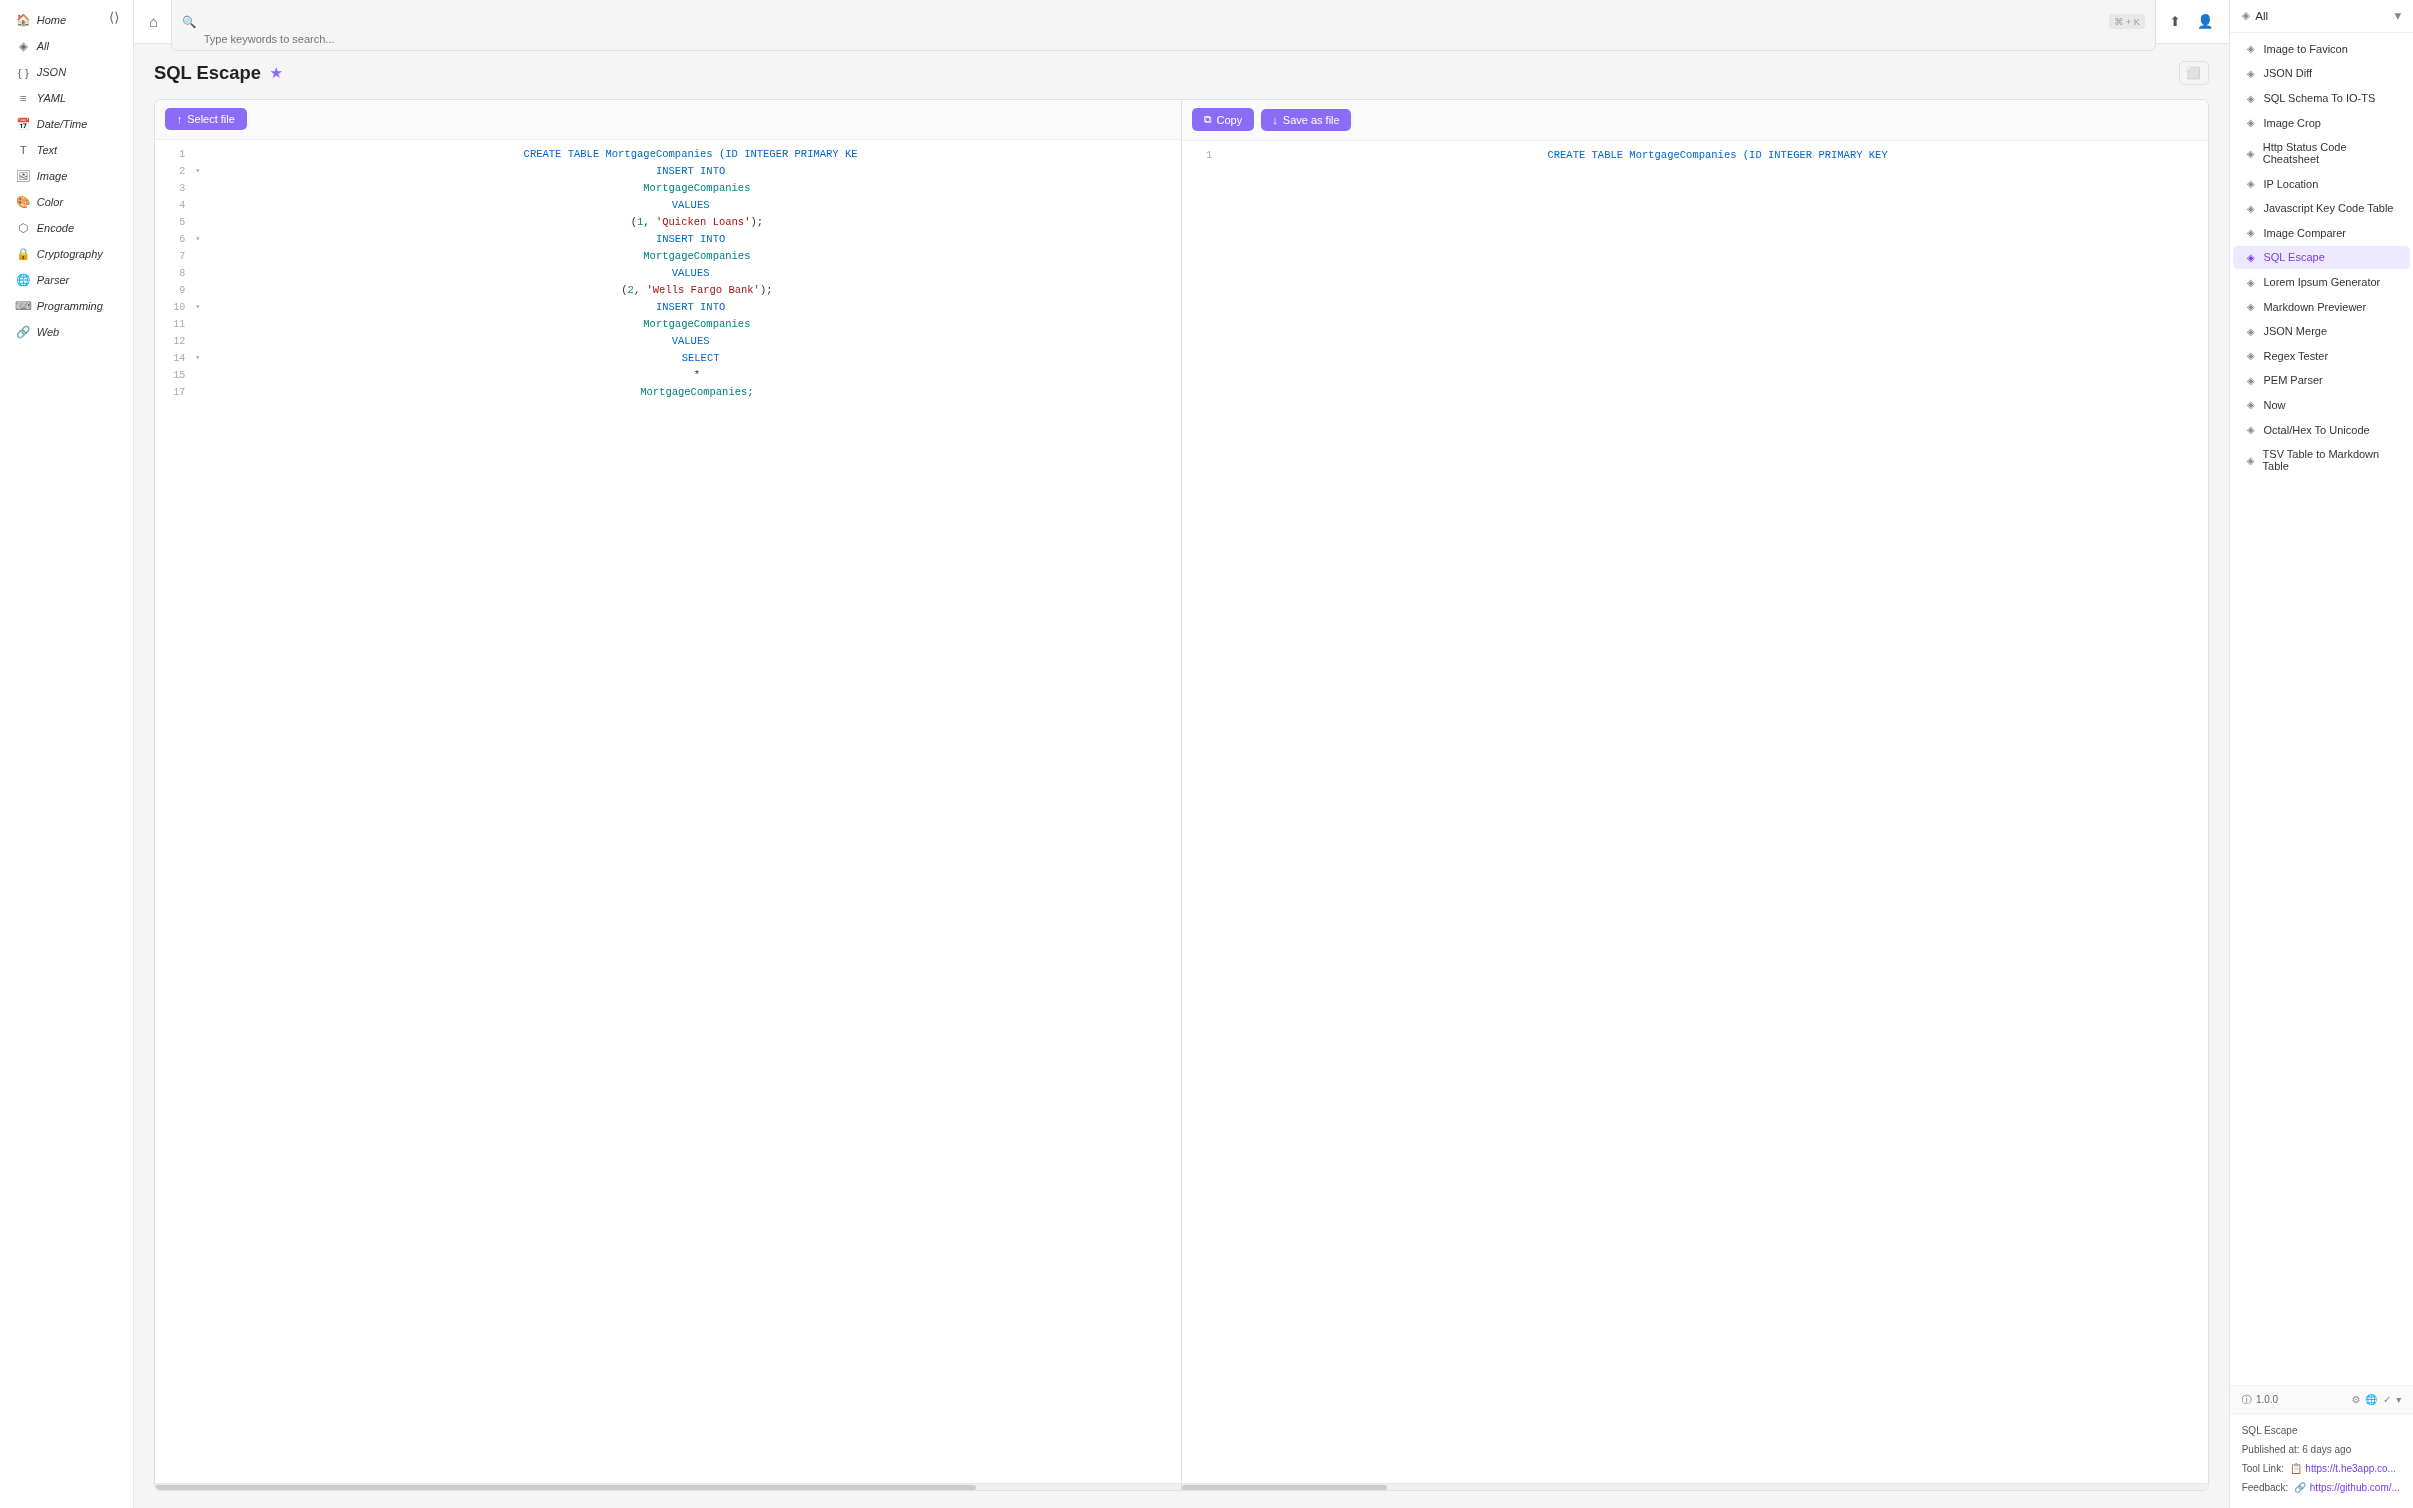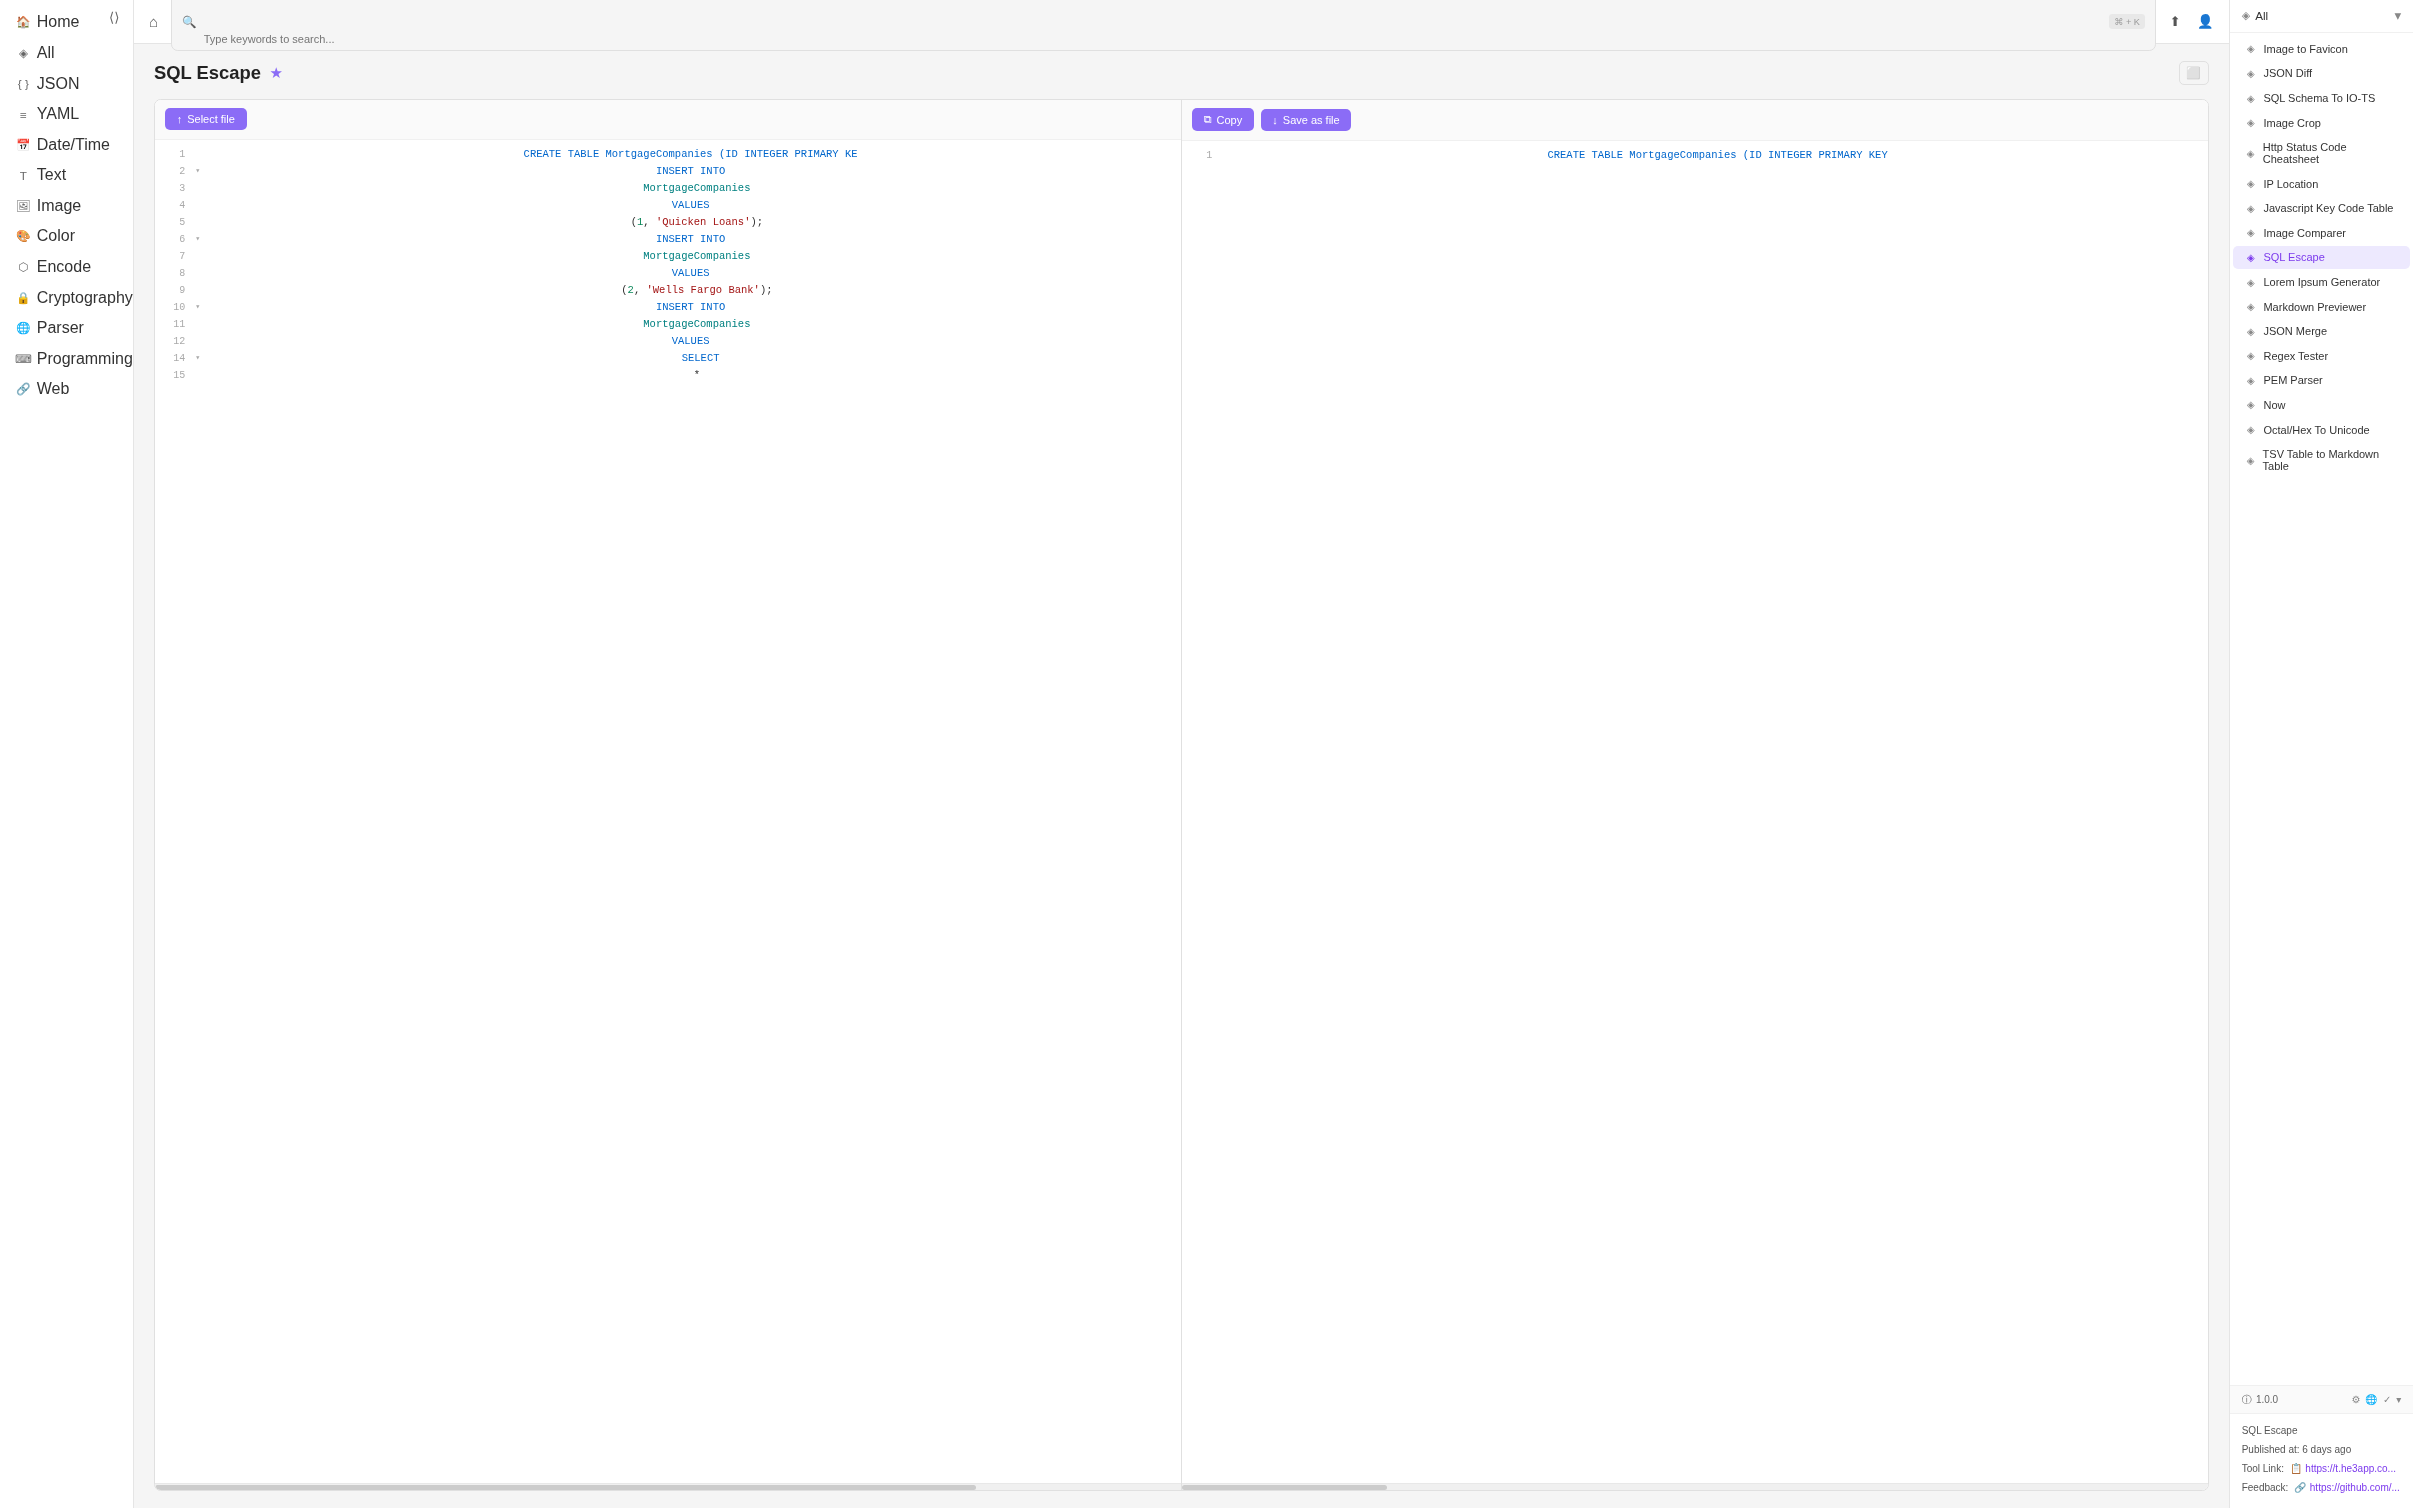--- a/index.html
+++ b/index.html
@@ -48,21 +48,22 @@
       width: 13.4px;
       height: 13.4px;
       display: inline-flex;
       align-items: center;
       justify-content: center;
       color: #666;
       font-size: 11.7px;
       flex-shrink: 0;
     }
     .sidebar-item .label {
-      font-size: 16px;
+      font-size: 11px;
+      font-style: italic;
     }
 
     
     .main {
       flex: 1;
       display: flex;
       flex-direction: column;
       overflow: hidden;
     }
 
@@ -520,20 +521,25 @@
     </div>
             <div class="code-line">
       <span class="line-num">14</span>
       <span class="line-chevron">▾</span>
       <span class="line-content"><span style="color:#0066cc;font-weight:500;margin-left:20px;">SELECT</span></span>
     </div>
             <div class="code-line">
       <span class="line-num">15</span>
       <span class="line-chevron"></span>
       <span class="line-content">  *</span>
+    </div>
+            <div class="code-line">
+      <span class="line-num">17</span>
+      <span class="line-chevron"></span>
+      <span class="line-content"><span style="color:#008080;">  MortgageCompanies;</span></span>
     </div>
           </div>
         <div class="scrollbar-track">
           <div class="scrollbar-thumb" style="left:0;width:80%;"></div>
         </div>
       </div>
 
       <div class="editor-panel">
         <div class="editor-toolbar">
           <button class="btn-copy">

